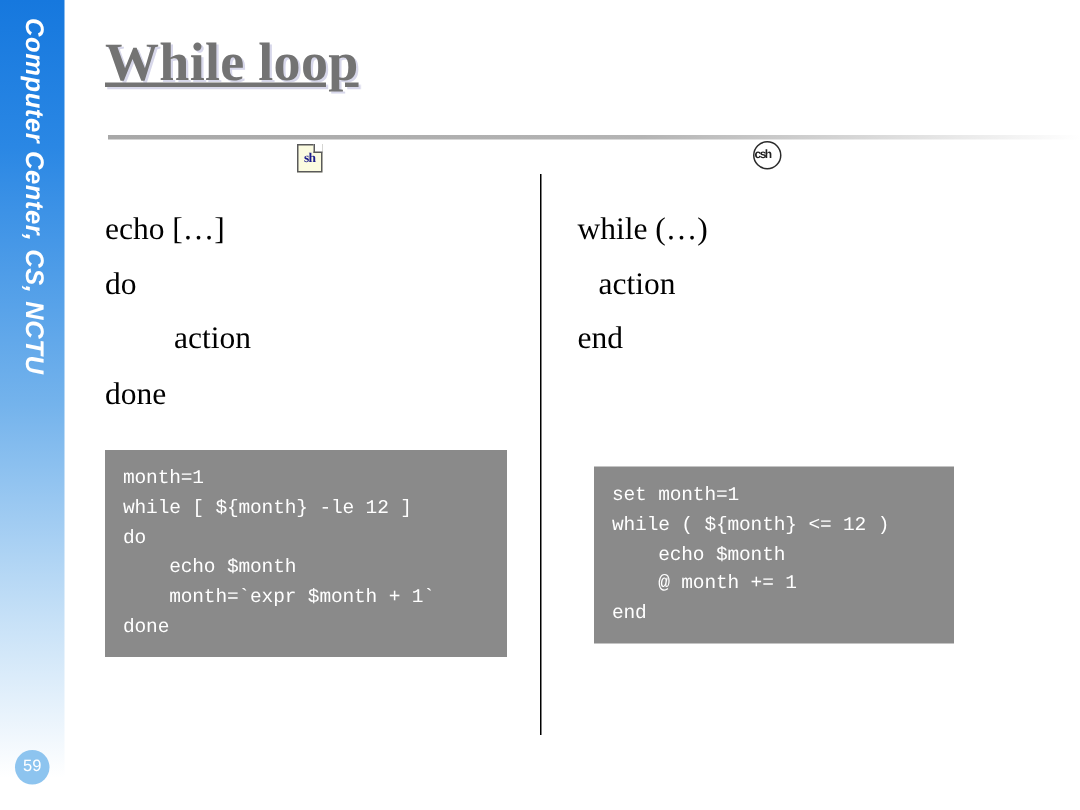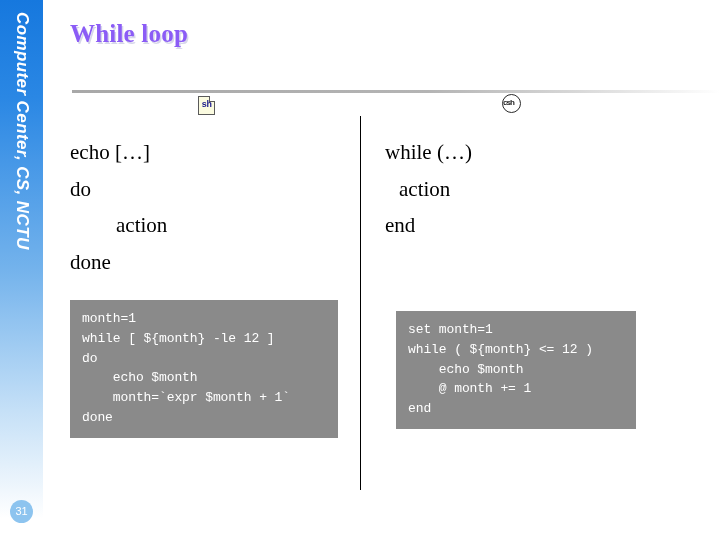--- a/index.html
+++ b/index.html
@@ -50,25 +50,26 @@
     font-size: 11px;
     line-height: 23px;
     text-align: center;
   }
 
   
   #title {
     position: absolute;
     left: 70px;
     top: 20px;
-    font-size: 25px;
-    font-weight: bold;
-    color: #8b5cf6;
+    font-size: 36px;
+    font-weight: bold;
+    color: #737373;
     text-shadow: 1.5px 1.5px 0 #d7d7ea;
     letter-spacing: 0.2px;
+    text-decoration: underline;
   }
   #title-rule {
     position: absolute;
     left: 72px;
     top: 90px;
     width: 648px;
     height: 3px;
     background: linear-gradient(to right, #a8a8a8 0%, #b4b4b4 55%, #d8d8d8 78%, #ffffff 100%);
   }
 
@@ -78,21 +79,21 @@
   #col-right { left: 385px; top: 112px; width: 300px; }
 
   .icon-row { height: 22px; position: relative; }
 
   
   .sh-icon {
     position: absolute;
     width: 15px; height: 17px;
     background: #fbfbe0;
     border: 1px solid #5a5a5a;
-    font-family: Liberation Mono, monospace;
+    font-family: Liberation Serif, serif;
     font-size: 9px;
     font-weight: bold;
     color: #1c1c8c;
     line-height: 16px;
     text-align: center;
     letter-spacing: -0.5px;
   }
   .sh-icon::after {
     content: "";
     position: absolute;
@@ -148,21 +149,21 @@
     width: 1px;
     height: 374px;
     background: #000000;
   }
 </style>
 </head>
 <body>
 
 <div id="sidebar">
   <div id="sidebar-label">Computer Center, CS, NCTU</div>
-  <div id="page-badge">31</div>
+  <div id="page-badge">59</div>
 </div>
 
 <div id="title">While loop</div>
 <div id="title-rule"></div>
 
 <div class="column" id="col-left">
   <div class="icon-row">
     <span class="sh-icon" style="left:128px; top:-16px;">sh</span>
   </div>
   <div class="pseudo">

